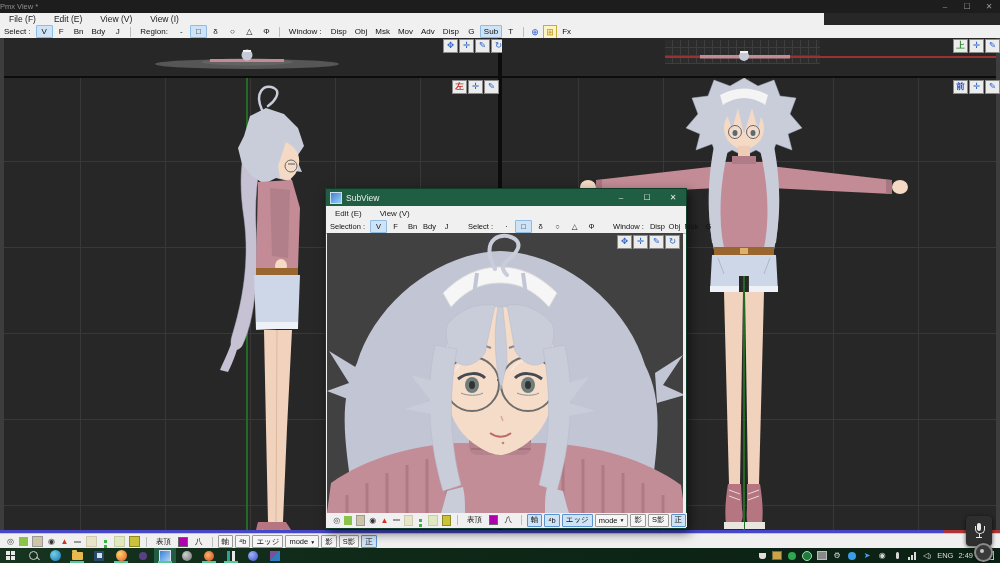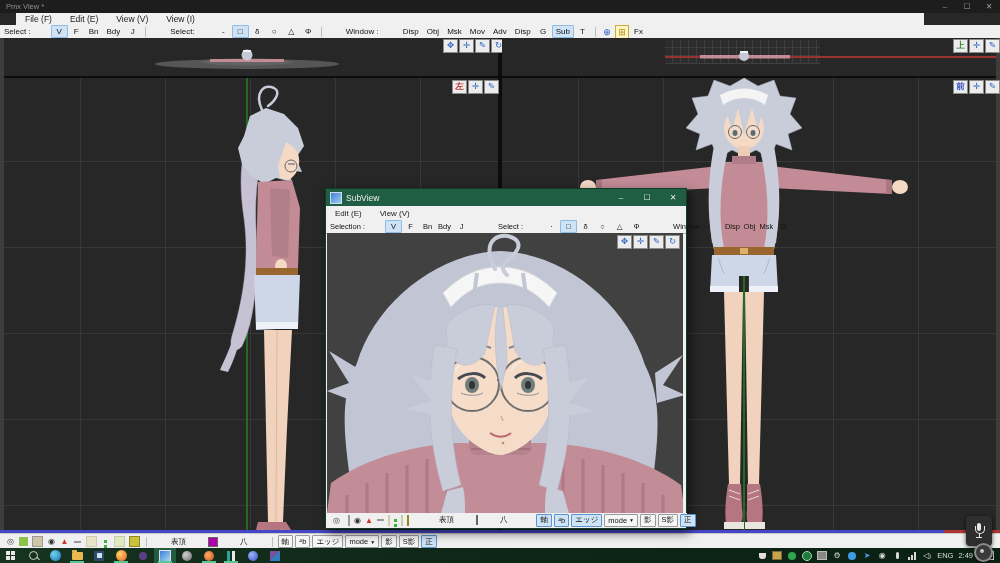--- a/index.html
+++ b/index.html
@@ -2,30 +2,30 @@
 <html><head>
 <meta charset="utf-8">
 <style>
   html,body{margin:0;padding:0;background:#000;}
   #app{position:relative;width:1000px;height:563px;overflow:hidden;
        font-family:"Liberation Sans",sans-serif;background:#272727;}
   .abs{position:absolute;}
   
   .titlebar{left:0;top:0;width:1000px;height:13px;background:#1d1d1d;color:#8f8f8f;
             font-size:7.5px;display:flex;align-items:center;}
-  .titlebar .t{padding-left:6px;}
+  .titlebar .t{}
   .wc{width:22px;height:13px;display:flex;align-items:center;justify-content:center;
       color:#9a9a9a;font-size:8px;}
-  .menubar{left:16px;top:13px;width:908px;height:12px;background:#f0f0f0;display:flex;
+  .menubar{left:0;top:13px;width:824px;height:12px;background:#f0f0f0;display:flex;
            align-items:center;font-size:8.5px;color:#1a1a1a;}
   .menu-item{padding:0 9px;}
   .toolbar{left:0;top:25px;width:1000px;height:13px;background:#f0f0f0;
            border-bottom:1px solid #8a8a8a;display:flex;align-items:center;
            font-size:8px;color:#111;}
-  .tlabel{margin:0 20px;white-space:nowrap;}
+  .tlabel{margin:0 5px;white-space:nowrap;}
   .tbtn{height:11px;min-width:9px;padding:0 3px;display:flex;align-items:center;
         justify-content:center;border:1px solid transparent;border-radius:1px;
         white-space:nowrap;cursor:default;}
   .tbtn.on{background:#cfe3f7;border-color:#90bce4;}
   .vsep{width:1px;height:10px;background:#bdbdbd;margin:0 4px;}
   .icobtn{width:12px;height:12px;display:flex;align-items:center;justify-content:center;
           font-size:9px;margin:0 1px;}
   .icobtn.comp{color:#2a58c8;}
   .icobtn.quad{color:#b8921a;background:#fdf4c3;border:1px solid #c9ac39;}
   
@@ -139,21 +139,21 @@
   </div>
 
   <div class="abs toolbar">
     <span class="tlabel" style="margin-left:4px">Select :</span>
     <span class="tbtn on">V</span>
     <span class="tbtn">F</span>
     <span class="tbtn">Bn</span>
     <span class="tbtn">Bdy</span>
     <span class="tbtn">J</span>
     <span class="vsep"></span>
-    <span class="tlabel">Select:</span>
+    <span class="tlabel">Region:</span>
     <span class="tbtn">-</span>
     <span class="tbtn on">□</span>
     <span class="tbtn">δ</span>
     <span class="tbtn">○</span>
     <span class="tbtn">△</span>
     <span class="tbtn">Φ</span>
     <span class="vsep"></span>
     <span class="tlabel">Window :</span>
     <span class="tbtn">Disp</span>
     <span class="tbtn">Obj</span>

